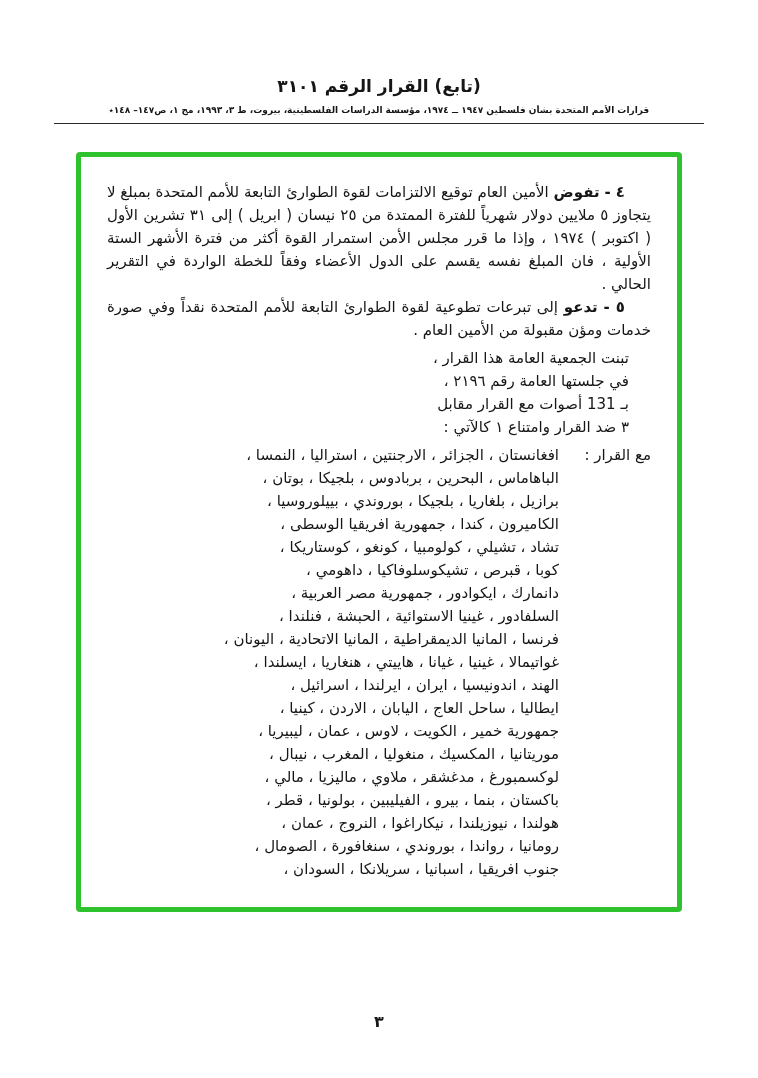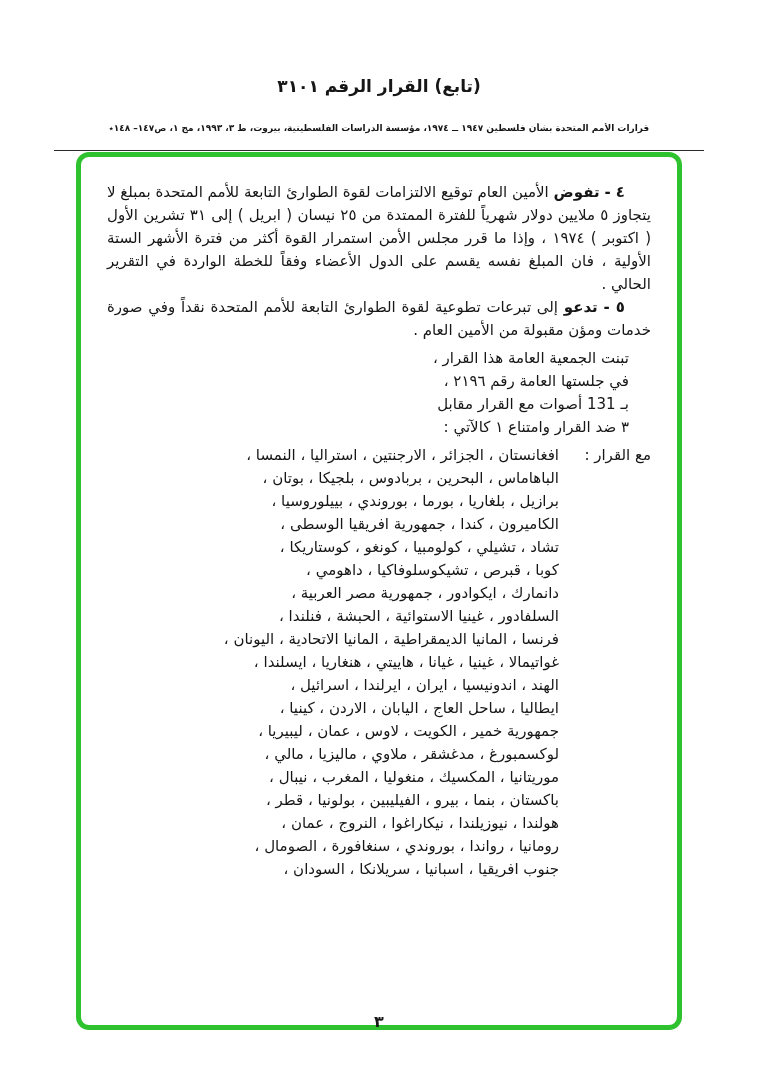--- a/index.html
+++ b/index.html
@@ -9,29 +9,29 @@
     background: #ffffff;
     color: #161616;
     font-family: "DejaVu Sans", sans-serif;
     direction: rtl;
     position: relative;
     overflow: hidden;
   }
   .header { position: absolute; top: 76px; left: 0; right: 0; text-align: center; }
   .doc-title { font-size: 17px; font-weight: bold; }
   .citation {
-    width: 650px; margin: 27px auto 0;
+    width: 650px; margin: 9px auto 0;
     font-size: 9px; font-weight: bold;
-    padding-bottom: 17px; border-bottom: 1.5px solid #2a2a2a;
+    padding-bottom: 8px; border-bottom: 1.5px solid #2a2a2a;
     white-space: nowrap; overflow: hidden;
   }
   .content-box {
     position: absolute; top: 152px; right: 76px;
-    width: 606px; height: 878px;
-    border: 5px solid #2ec22e; border-radius: 13px;
+    width: 606px; height: 760px;
+    border: 5px solid #2ec22e; border-radius: 4px;
     padding: 24px 26px 0 26px;
     font-size: 15px; line-height: 23px;
   }
   .para { margin: 0; text-align: justify; text-indent: 26px; }
   .bold { font-weight: bold; }
   .adoption { margin: 5px 22px 5px 0; }
   .adoption-line { line-height: 23px; }
   .voting { position: relative; margin-top: 3px; }
   .vote-label { position: absolute; right: 0; top: 0; white-space: nowrap; }
   .vote-lines { margin-right: 92px; }
@@ -60,33 +60,33 @@
     <div class="adoption-line">في جلستها العامة رقم ٢١٩٦ ،</div>
     <div class="adoption-line">بـ 131 أصوات مع القرار مقابل</div>
     <div class="adoption-line">٣ ضد القرار وامتناع ١ كالآتي :</div>
   </div>
 
   <div class="voting">
     <span class="vote-label">مع القرار :</span>
     <div class="vote-lines">
       <div class="vote-line">افغانستان ، الجزائر ، الارجنتين ، استراليا ، النمسا ،</div>
       <div class="vote-line">الباهاماس ، البحرين ، بربادوس ، بلجيكا ، بوتان ،</div>
-      <div class="vote-line">برازيل ، بلغاريا ، بورما ، بوروندي ، بييلوروسيا ،</div>
+      <div class="vote-line">برازيل ، بلغاريا ، بلجيكا ، بوروندي ، بييلوروسيا ،</div>
       <div class="vote-line">الكاميرون ، كندا ، جمهورية افريقيا الوسطى ،</div>
       <div class="vote-line">تشاد ، تشيلي ، كولومبيا ، كونغو ، كوستاريكا ،</div>
       <div class="vote-line">كوبا ، قبرص ، تشيكوسلوفاكيا ، داهومي ،</div>
       <div class="vote-line">دانمارك ، ايكوادور ، جمهورية مصر العربية ،</div>
       <div class="vote-line">السلفادور ، غينيا الاستوائية ، الحبشة ، فنلندا ،</div>
       <div class="vote-line">فرنسا ، المانيا الديمقراطية ، المانيا الاتحادية ، اليونان ،</div>
       <div class="vote-line">غواتيمالا ، غينيا ، غيانا ، هاييتي ، هنغاريا ، ايسلندا ،</div>
       <div class="vote-line">الهند ، اندونيسيا ، ايران ، ايرلندا ، اسرائيل ،</div>
       <div class="vote-line">ايطاليا ، ساحل العاج ، اليابان ، الاردن ، كينيا ،</div>
       <div class="vote-line">جمهورية خمير ، الكويت ، لاوس ، عمان ، ليبيريا ،</div>
+      <div class="vote-line">موريتانيا ، المكسيك ، منغوليا ، المغرب ، نيبال ،</div>
       <div class="vote-line">لوكسمبورغ ، مدغشقر ، ملاوي ، ماليزيا ، مالي ،</div>
-      <div class="vote-line">موريتانيا ، المكسيك ، منغوليا ، المغرب ، نيبال ،</div>
       <div class="vote-line">باكستان ، بنما ، بيرو ، الفيليبين ، بولونيا ، قطر ،</div>
       <div class="vote-line">هولندا ، نيوزيلندا ، نيكاراغوا ، النروج ، عمان ،</div>
       <div class="vote-line">رومانيا ، رواندا ، بوروندي ، سنغافورة ، الصومال ،</div>
       <div class="vote-line">جنوب افريقيا ، اسبانيا ، سريلانكا ، السودان ،</div>
     </div>
   </div>
 
 </div>
 
 <div class="page-num">٣</div>

